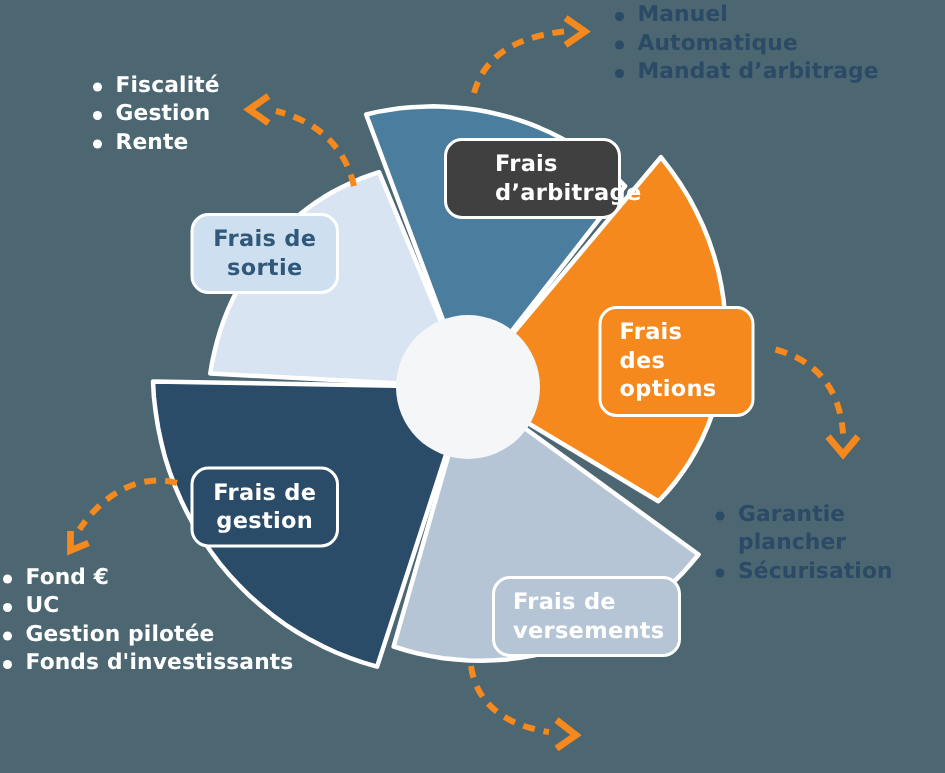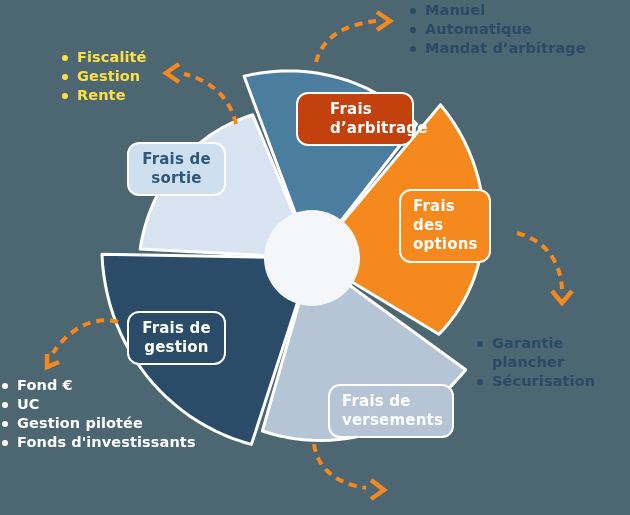--- a/index.html
+++ b/index.html
@@ -8,21 +8,21 @@
   svg.layer{position:absolute;left:0;top:0;}
   .label-box{
     position:absolute;box-sizing:border-box;
     border:2.5px solid #ffffff;border-radius:12px;
     padding:6px 12px;font-weight:bold;font-size:15px;line-height:1.28;
     letter-spacing:.2px;
   }
   .label-box span{display:block;}
   .centered{text-align:center;}
   .box-arbitrage{left:296px;top:92px;width:118px;}
-  .box-options{left:399px;top:189px;width:92px;}
+  .box-options{left:399px;top:204px;width:104px;}
   .box-sortie{left:127px;top:142px;width:99px;}
   .box-gestion{left:127px;top:311px;width:99px;}
   .box-versements{left:328px;top:384px;width:126px;}
   .list{position:absolute;font-weight:bold;font-size:14.5px;line-height:19px;letter-spacing:.1px;}
   .row{display:flex;align-items:flex-start;gap:9px;}
   .dot{flex:0 0 auto;width:6px;height:6px;border-radius:50%;background:currentColor;margin-top:6.5px;}
   .list-arbitrage{left:410px;top:1px;text-align:center;}
   .list-sortie{left:62px;top:48px;}
   .list-options{left:477px;top:314px;margin-top:20px;}
   .list-gestion{left:2px;top:376px;}
@@ -49,21 +49,21 @@
       <path d="M179 64 L166 73 L179 82" stroke-width="4.5" stroke="#F5891D"></path>
       <path d="M517 233 C543 240 560 258 562 289" stroke-dasharray="8 6" stroke="#F5891D"></path>
       <path d="M552 291 L562 303 L572 291" stroke-width="4.5" stroke="#F5891D"></path>
       <path d="M118 322 C93 315 68 330 53 353" stroke-dasharray="8 6" stroke="#F5891D"></path>
       <path d="M59 362 L47 367 L47 354" stroke-width="4.5" stroke="#F5891D"></path>
       <path d="M314 444 C317 466 333 483 366 488" stroke-dasharray="8 6" stroke="#F5891D"></path>
       <path d="M371 480 L384 490 L371 499" stroke-width="4.5" stroke="#F5891D"></path>
     </g>
   </svg>
 
-  <div class="label-box box-arbitrage" style="background: #c2410c; color: rgb(255, 255, 255); padding-left: 32px;">
+  <div class="label-box box-arbitrage" style="background: #404040; color: rgb(255, 255, 255); padding-left: 32px;">
     <span>Frais</span>
     <span>d’arbitrage</span>
   </div>
   <div class="label-box box-options" style="background: rgb(245, 137, 29); color: rgb(255, 255, 255);">
     <span>Frais des</span>
     <span>options</span>
   </div>
   <div class="label-box box-versements" style="background: rgb(182, 197, 214); color: rgb(255, 255, 255);">
     <span>Frais de</span>
     <span>versements</span>
@@ -84,21 +84,21 @@
       </div>
     <div class="row">
         <span class="dot"></span>
         <span>Automatique</span>
       </div>
     <div class="row">
         <span class="dot"></span>
         <span>Mandat d’arbitrage</span>
       </div>
   </div>
-  <div class="list list-sortie" style="color: #fde047;">
+  <div class="list list-sortie" style="color: #ffffff;">
     <div class="row">
         <span class="dot"></span>
         <span>Fiscalité</span>
       </div>
     <div class="row">
         <span class="dot"></span>
         <span>Gestion</span>
       </div>
     <div class="row">
         <span class="dot"></span>

